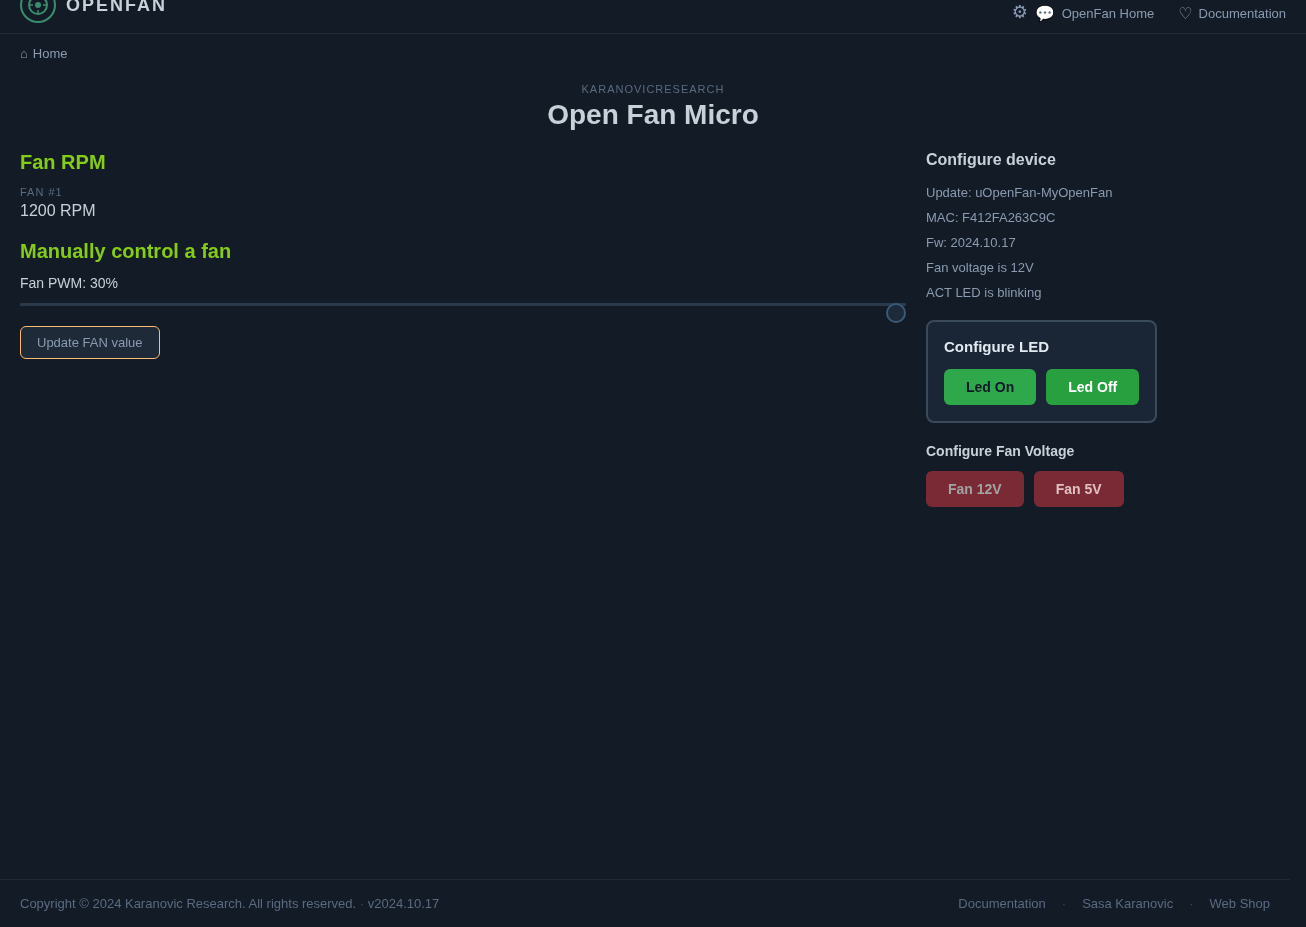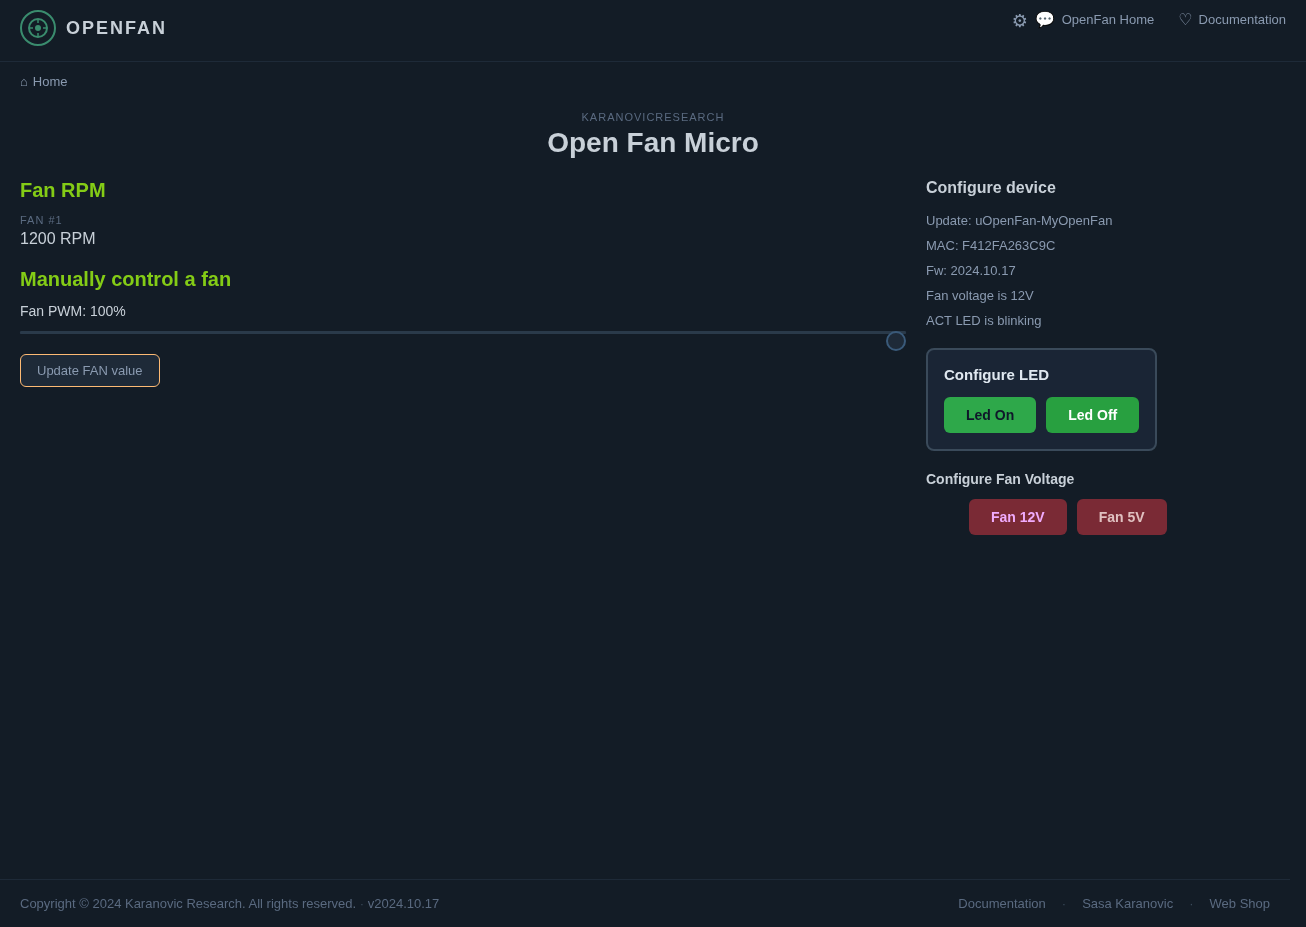--- a/index.html
+++ b/index.html
@@ -8,25 +8,25 @@
       color: #c8d0d8;
       font-family: 'Segoe UI', Arial, sans-serif;
       font-size: 14px;
       min-height: 927px;
       position: relative;
     }
 
     
     .header {
       display: flex;
-      align-items: flex-start;
+      align-items: flex-end;
       padding: 10px 20px;
       background-color: #131c26;
       border-bottom: 1px solid #1e2a38;
-      height: 62px;
+      height: 34px;
     }
     .logo-area {
       display: flex;
       align-items: center;
       gap: 10px;
       flex: 1;
     }
     .logo-icon {
       width: 36px;
       height: 36px;
@@ -224,27 +224,26 @@
       color: #c8d0d8;
       margin-bottom: 12px;
     }
     .voltage-buttons {
       display: flex;
       gap: 10px;
     }
     .btn-fan-12v {
       background: #7a2a35;
       border: none;
-      color: #f0abfc;
+      color: #a3a3a3;
       padding: 10px 22px;
       border-radius: 6px;
       font-size: 14px;
       font-weight: 600;
       cursor: pointer;
-      margin-left: 43px;
     }
     .btn-fan-5v {
       background: #7a2a35;
       border: none;
       color: #e0c0c0;
       padding: 10px 22px;
       border-radius: 6px;
       font-size: 14px;
       font-weight: 600;
       cursor: pointer;
@@ -360,21 +359,21 @@
   <div class="left-panel">
 
     <div class="section">
       <div class="section-title">Fan RPM</div>
       <div class="sub-label">FAN #1</div>
       <div class="value-text">1200 RPM</div>
     </div>
 
     <div class="section">
       <div class="section-title">Manually control a fan</div>
-      <div class="slider-label">Fan PWM: 100%</div>
+      <div class="slider-label">Fan PWM: 30%</div>
       <div class="slider-container">
         <input type="range" min="0" max="100" value="100" style="width: 100%; background: linear-gradient(to right, rgb(42, 58, 74) 0%, rgb(42, 58, 74) 100%); height: 3px; appearance: none; outline: none; border-radius: 2px; cursor: pointer;">
       </div>
       <div style="margin-top: 12px;">
         <button class="update-btn">Update FAN value</button>
       </div>
     </div>
   </div>
 
   <div class="right-panel">

